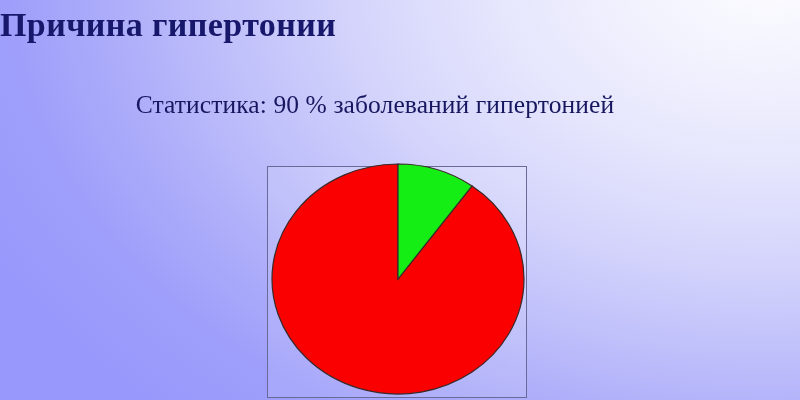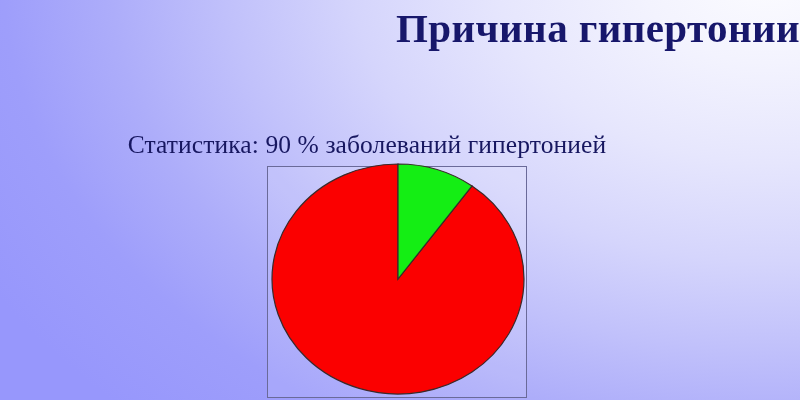--- a/index.html
+++ b/index.html
@@ -31,41 +31,40 @@
         #9797fc 100%),
       #9797fc;
   }
 
   
   #title {
     position: absolute;
     top: 6px;
     left: 0;
     width: 800px;
-    text-align: right;
-    font-size: 41px;
+    text-align: left;
+    font-size: 34px;
     font-weight: bold;
     line-height: 1.12;
     color: #17176b;
     letter-spacing: 0.4px;
     white-space: nowrap;
   }
 
   
   #subtitle {
     position: absolute;
     top: 88px;
-    left: 0;
+    left: 8px;
     width: 740px;
     text-align: center;
     color: #171760;
     font-size: 25.5px;
     line-height: 1.33;
     letter-spacing: 0.1px;
-    margin-top: 40px;
   }
   #subtitle .line {
     display: block;
     white-space: nowrap;
   }
   #subtitle .line1 { padding-right: 6px; }
 
   
   #chart-frame {
     position: absolute;

